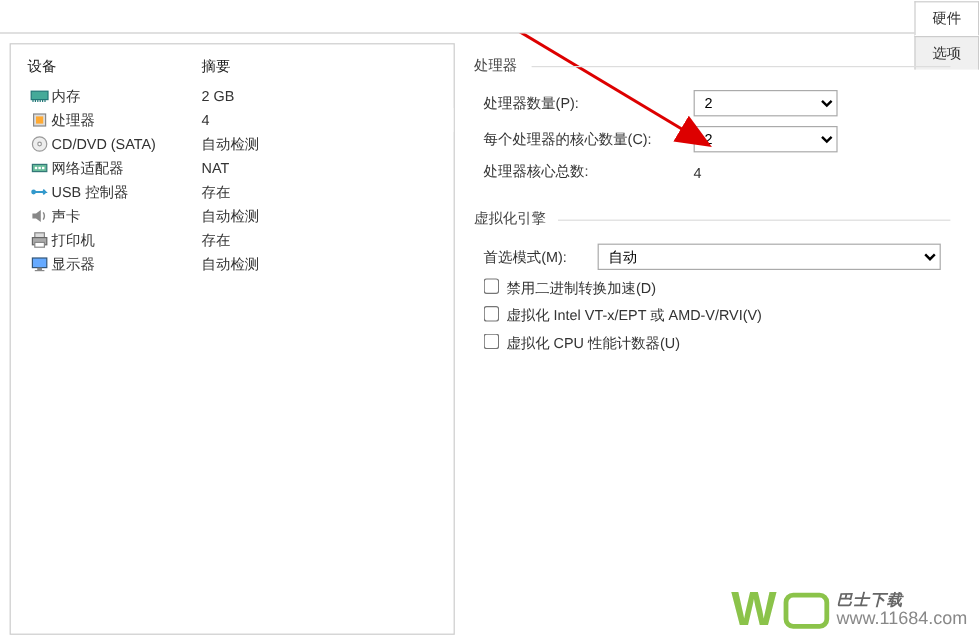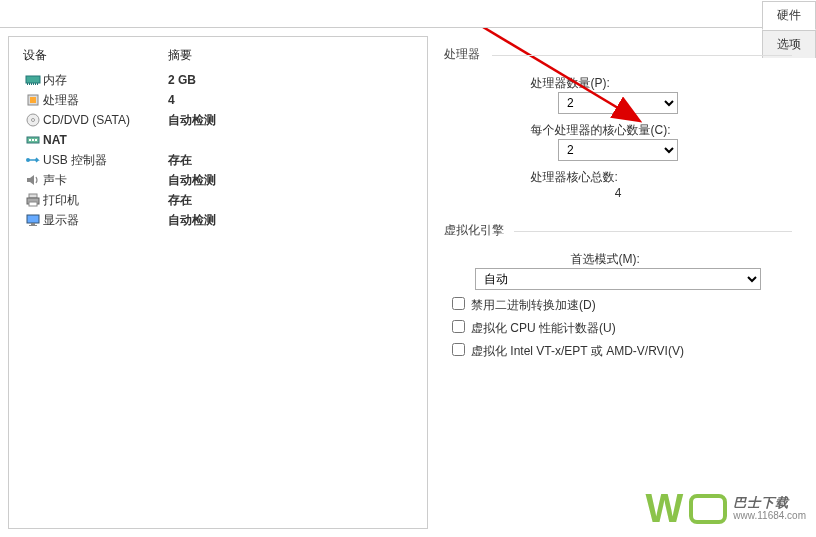--- a/index.html
+++ b/index.html
@@ -70,21 +70,20 @@
       width: 20px;
       display: flex;
       align-items: center;
       justify-content: center;
     }
     .device-row .device-name {
       width: 125px;
     }
     .device-row .device-summary {
       flex: 1;
-      font-weight: bold;
     }
     .right-panel {
       flex: 1;
       padding: 10px 16px;
       position: relative;
     }
     .group {
       margin-bottom: 18px;
     }
     .group-title {
@@ -100,21 +99,20 @@
       top: 50%;
       border-top: 1px solid #ddd;
     }
     .group-title.engine::after {
       left: 70px;
     }
     .form-row {
       display: flex;
       align-items: center;
       padding: 4px 8px;
-      flex-direction: column;
     }
     .form-label {
       width: 175px;
     }
     .form-value {
       flex: 1;
     }
     select {
       font-family: inherit;
       font-size: 12px;
@@ -160,21 +158,21 @@
       height: 30px;
       border: 4px solid #8bc34a;
       border-radius: 8px;
       position: relative;
     }
     .watermark-text {
       font-size: 13px;
       line-height: 1.2;
     }
     .watermark-text .line1 { color: #666; font-weight: bold; letter-spacing: 1px; font-style: italic; }
-    .watermark-text .line2 { color: #888; font-size: 10px; }
+    .watermark-text .line2 { color: #888; font-size: 15px; }
     svg.dev-icon { width: 16px; height: 14px; }
   </style>
 </head>
 <body>
 
 <div class="tabs">
   <div class="tab active">硬件</div>
   <div class="tab">选项</div>
 </div>
 
@@ -222,20 +220,21 @@
         </div>
         <div class="device-row">
           <span class="icon-cell">
             <svg class="dev-icon" viewBox="0 0 16 14">
               <rect x="2" y="4" width="12" height="6" fill="#6b9" stroke="#377"></rect>
               <rect x="4" y="6" width="2" height="2" fill="#fff"></rect>
               <rect x="7" y="6" width="2" height="2" fill="#fff"></rect>
               <rect x="10" y="6" width="2" height="2" fill="#fff"></rect>
             </svg>
           </span>
+          <span class="device-name">网络适配器</span>
           <span class="device-summary">NAT</span>
         </div>
         <div class="device-row">
           <span class="icon-cell">
             <svg class="dev-icon" viewBox="0 0 16 14">
               <circle cx="3" cy="7" r="2" fill="#39c"></circle>
               <line x1="3" y1="7" x2="13" y2="7" stroke="#39c" stroke-width="1.5"></line>
               <path d="M10 7 L13 7 L11 5 M13 7 L11 9" stroke="#39c" stroke-width="1.5" fill="none"></path>
             </svg>
           </span>
@@ -320,25 +319,25 @@
             <option>自动</option>
           </select>
         </div>
       </div>
       <div class="checkbox-row">
         <input type="checkbox" style="">
         <span>禁用二进制转换加速(D)</span>
       </div>
       <div class="checkbox-row">
         <input type="checkbox" style="">
-        <span>虚拟化 CPU 性能计数器(U)</span>
+        <span>虚拟化 Intel VT-x/EPT 或 AMD-V/RVI(V)</span>
       </div>
       <div class="checkbox-row">
         <input type="checkbox" style="">
-        <span>虚拟化 Intel VT-x/EPT 或 AMD-V/RVI(V)</span>
+        <span>虚拟化 CPU 性能计数器(U)</span>
       </div>
     </div>
   </div>
 </div>
 
 <div class="watermark">
   <span class="watermark-letter">W</span>
   <span class="watermark-box"></span>
   <div class="watermark-text">
     <div class="line1">巴士下载</div>

